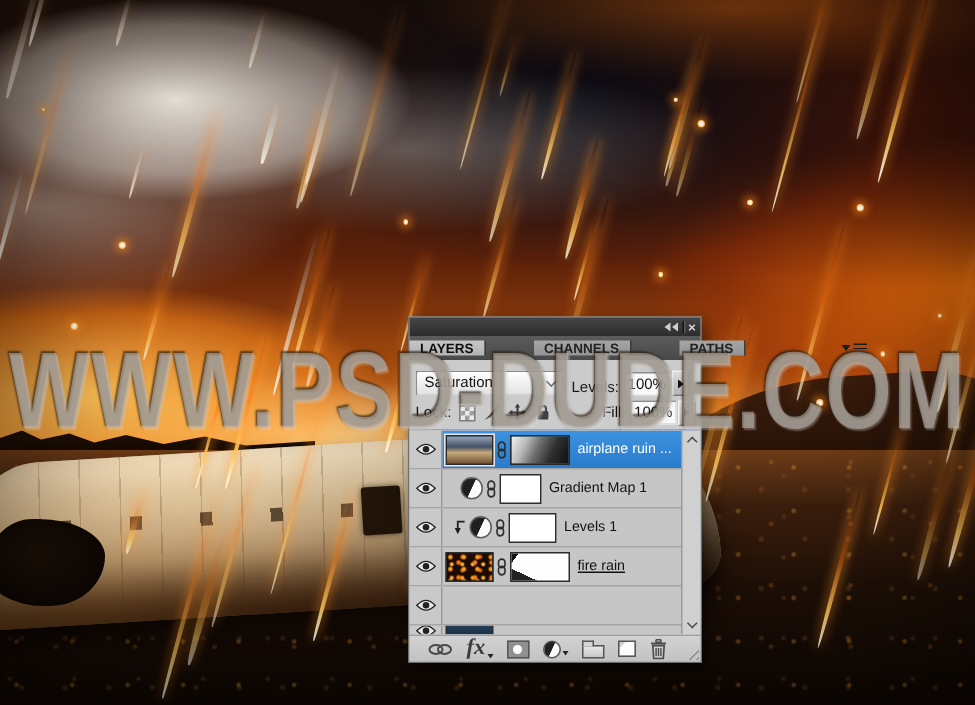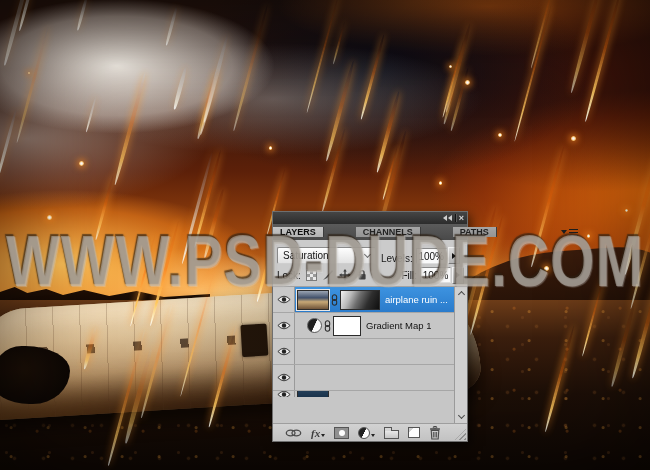--- a/index.html
+++ b/index.html
@@ -148,21 +148,21 @@
 
   .scrollbar{position:absolute;right:0;top:0;width:13px;height:136px;background:#d0d0d0;
     border-left:1px solid #9a9a9a;display:flex;flex-direction:column;justify-content:space-between;align-items:center;}
   .sb-btn{width:13px;height:12px;display:flex;align-items:center;justify-content:center;cursor:pointer;}
   .chev-up{width:5px;height:5px;border-left:1.6px solid #4a4a4a;border-top:1.6px solid #4a4a4a;transform:rotate(45deg);margin-top:3px;}
   .chev-dn{width:5px;height:5px;border-right:1.6px solid #4a4a4a;border-bottom:1.6px solid #4a4a4a;transform:rotate(45deg);margin-bottom:3px;}
 
   .footer{height:18px;border-top:1px solid #9e9e9e;background:linear-gradient(#d2d2d2,#c2c2c2);
     display:flex;align-items:center;padding:0 4px 0 12px;gap:9px;}
   .fbtn{display:flex;align-items:center;justify-content:center;cursor:pointer;}
-  .fx-label{font-style:italic;font-weight:bold;font-size:11px;color:#3c3c3c;
+  .fx-label{font-style:italic;font-weight:bold;font-size:15px;color:#3c3c3c;
     font-family:"Liberation Serif","DejaVu Serif",serif;}
   .mini-tri{width:0;height:0;border-left:2.5px solid transparent;border-right:2.5px solid transparent;
     border-top:3px solid #222;margin-left:1px;align-self:flex-end;margin-bottom:2px;}
   .maskbtn{width:15px;height:12px;background:#909090;border:1px solid #555;position:relative;}
   .maskbtn::after{content:"";position:absolute;left:3.5px;top:2px;width:6px;height:6px;border-radius:50%;background:#fdfdfd;}
   .adjbtn{width:12px;height:12px;border-radius:50%;border:1px solid #555;
     background:linear-gradient(115deg,#222 49%,#fdfdfd 51%);}
   .folderbtn{width:15px;height:9px;background:linear-gradient(#e8e8e8,#c6c6c6);border:1px solid #555;position:relative;margin-top:3px;}
   .folderbtn::before{content:"";position:absolute;left:-1px;top:-4px;width:6px;height:3px;
     background:#d6d6d6;border:1px solid #555;border-bottom:none;}
@@ -371,22 +371,58 @@
         </div>
       </div>
 
       <div class="lrow">
         <div class="eyecell">
           <svg width="14" height="9" viewBox="0 0 16 10">
               <path d="M1 5 Q8 -2.5 15 5 Q8 12.5 1 5 Z" fill="#e9e9e9" stroke="#222" stroke-width="1"></path>
               <circle cx="8" cy="5" r="2.5" fill="#222"></circle>
             </svg>
         </div>
-      </div>
-
+        <div class="rb">
+          <span class="cliparrow">
+            <svg width="10" height="11" viewBox="0 0 12 13">
+                <path d="M10.5 2 H5 V7.5" fill="none" stroke="#1d1d1d" stroke-width="1.4"></path>
+                <path d="M2.6 7 L5 12 L7.4 7 Z" fill="#1d1d1d"></path>
+              </svg>
+          </span>
+          <div class="adjicon noindent"></div>
+          <span class="chainlink">
+            <svg width="7" height="14" viewBox="0 0 8 14">
+                <rect x="1.5" y="1" width="5" height="6.5" rx="2.5" fill="none" stroke="#2c2c2c" stroke-width="1.2"></rect>
+                <rect x="1.5" y="6.5" width="5" height="6.5" rx="2.5" fill="none" stroke="#2c2c2c" stroke-width="1.2"></rect>
+              </svg>
+          </span>
+          <div class="mask mid"></div>
+          <span class="lname">Levels 1</span>
+        </div>
+      </div>
+
+      <div class="lrow">
+        <div class="eyecell">
+          <svg width="14" height="9" viewBox="0 0 16 10">
+              <path d="M1 5 Q8 -2.5 15 5 Q8 12.5 1 5 Z" fill="#e9e9e9" stroke="#222" stroke-width="1"></path>
+              <circle cx="8" cy="5" r="2.5" fill="#222"></circle>
+            </svg>
+        </div>
+        <div class="rb">
+          <div class="thumb t-fire"></div>
+          <span class="chainlink">
+            <svg width="7" height="14" viewBox="0 0 8 14">
+                <rect x="1.5" y="1" width="5" height="6.5" rx="2.5" fill="none" stroke="#2c2c2c" stroke-width="1.2"></rect>
+                <rect x="1.5" y="6.5" width="5" height="6.5" rx="2.5" fill="none" stroke="#2c2c2c" stroke-width="1.2"></rect>
+              </svg>
+          </span>
+          <div class="mask wide m-fire"></div>
+          <span class="lname underline">fire rain</span>
+        </div>
+      </div>
 
       <div class="lrow">
         <div class="eyecell">
           <svg width="14" height="9" viewBox="0 0 16 10">
               <path d="M1 5 Q8 -2.5 15 5 Q8 12.5 1 5 Z" fill="#e9e9e9" stroke="#222" stroke-width="1"></path>
               <circle cx="8" cy="5" r="2.5" fill="#222"></circle>
             </svg>
         </div>
       </div>
 

